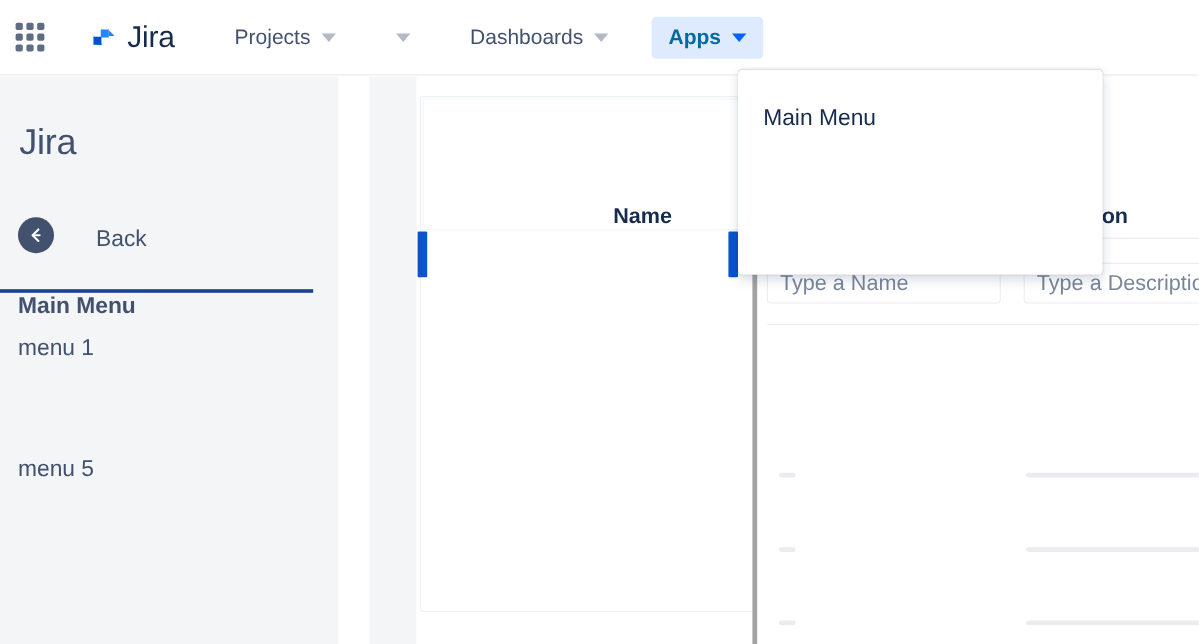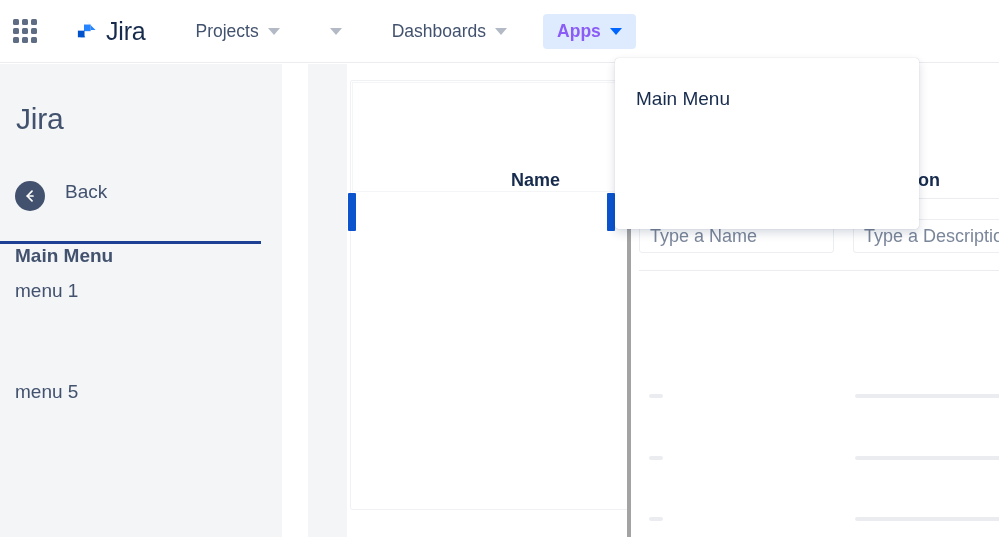--- a/index.html
+++ b/index.html
@@ -55,36 +55,36 @@
     font-size: 17.5px;
     white-space: nowrap;
     margin-right: 22px;
   }
   .navitem .caret {
     width: 0; height: 0;
     border-left: 6px solid transparent;
     border-right: 6px solid transparent;
     border-top: 7px solid #b3bac5;
   }
-  .navitem.active { background: #deebff; color: #8b5cf6; font-weight: 700; margin-right: 0; }
+  .navitem.active { background: #deebff; color: #0369a1; font-weight: 700; margin-right: 0; }
   .navitem.active .caret { border-top-color: #0065ff; }
 
   
   .sidebar {
     position: absolute; left: 0; top: 64px;
     width: 282px; height: 473px;
     background: #f4f5f7;
     z-index: 10;
   }
   .sidebar-title {
     font-size: 30px; color: #42526e; font-weight: 400;
     margin: 38px 0 0 16px; letter-spacing: -0.2px;
   }
   .back-row {
-    display: flex; align-items: flex-start; gap: 20px;
+    display: flex; align-items: flex-end; gap: 35px;
     margin: 45px 0 0 15px; cursor: pointer;
   }
   .back-circle {
     width: 30px; height: 30px; border-radius: 50%;
     background: #42526e;
     display: flex; align-items: center; justify-content: center;
   }
   .back-label { font-size: 19px; color: #42526e; }
   .sidebar-divider {
     position: absolute; left: 0; top: 177px;

